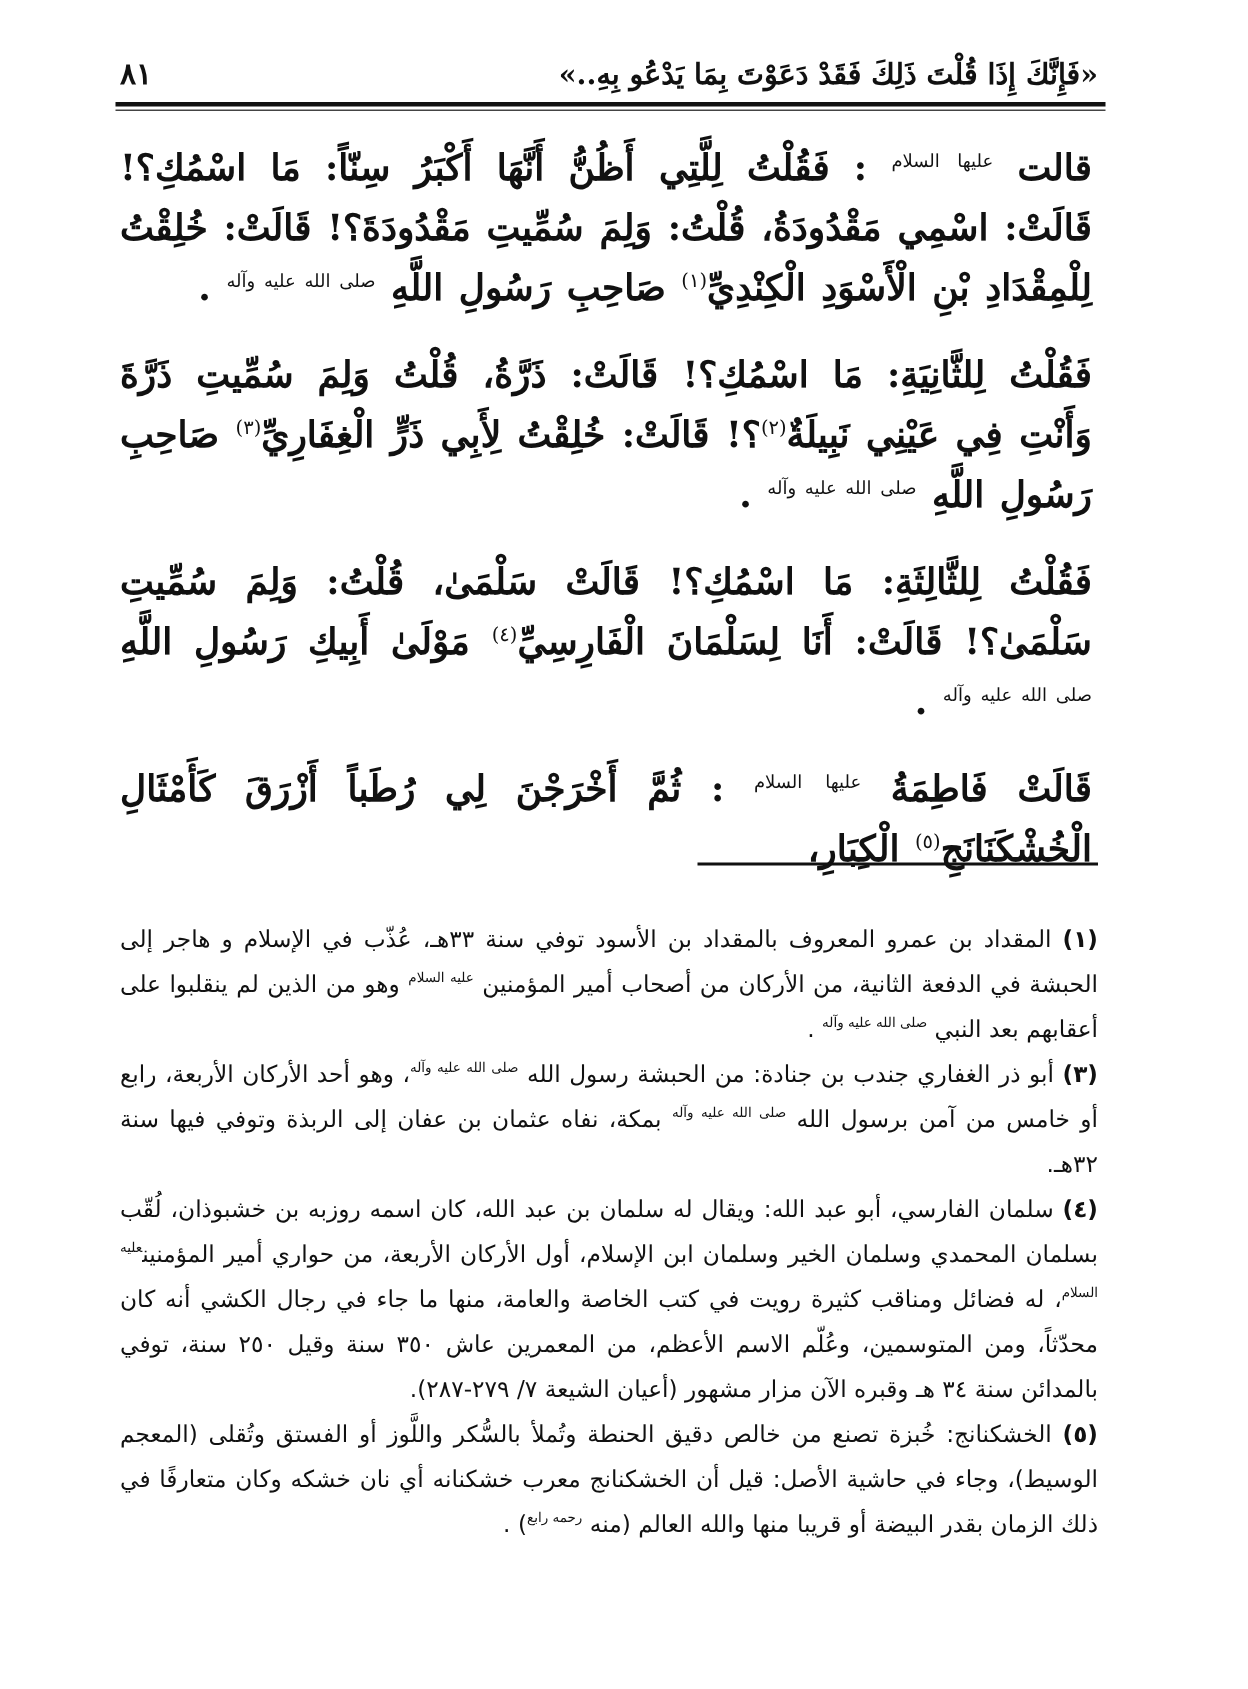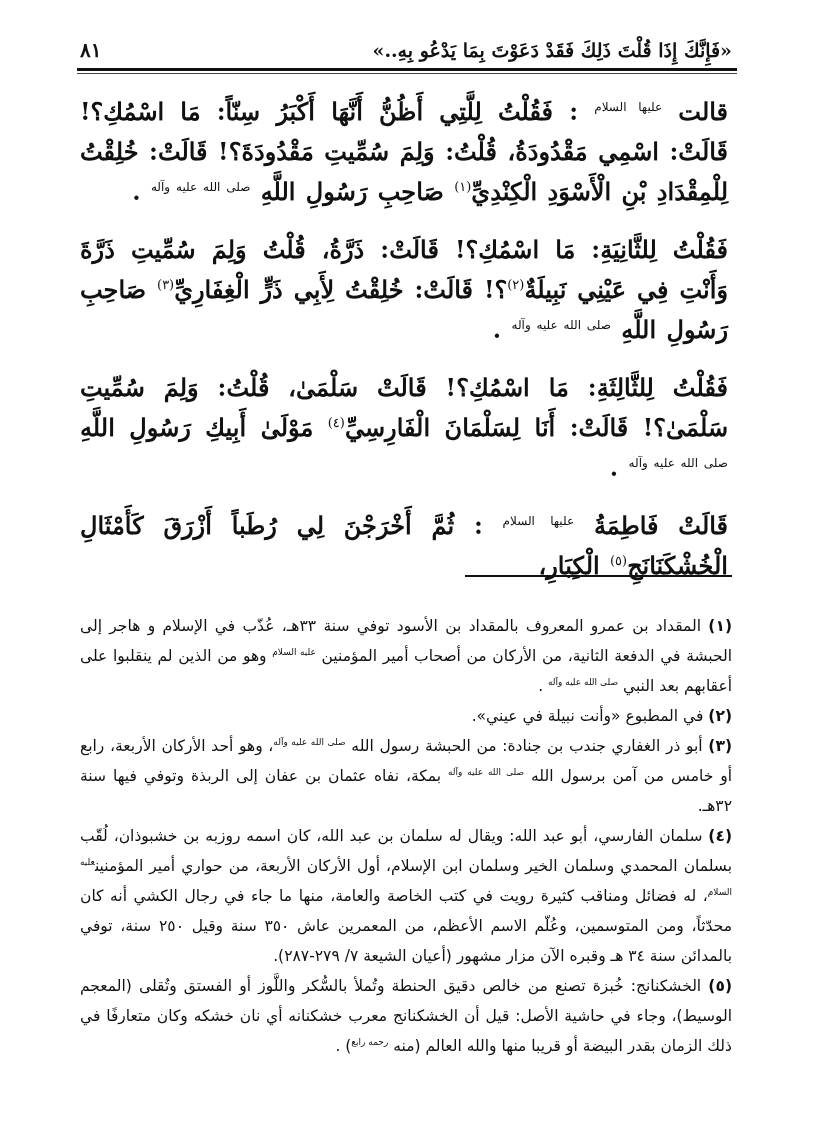--- a/index.html
+++ b/index.html
@@ -158,24 +158,20 @@
 
   <div class="footnote-rule"></div>
 
   <div class="footnotes">
 
     <p class="footnote">
       <span class="fn-num">(١)</span>
       <span>المقداد بن عمرو المعروف بالمقداد بن الأسود توفي سنة ٣٣هـ، عُذّب في الإسلام و هاجر إلى الحبشة في الدفعة الثانية، من الأركان من أصحاب أمير المؤمنين </span><span class="honor-sm">عليه السلام</span><span> وهو من الذين لم ينقلبوا على أعقابهم بعد النبي </span><span class="honor-sm">صلى الله عليه وآله</span><span> .</span>
     </p>
 
-    <p class="footnote">
-      <span class="fn-num">(٢)</span>
-      <span>في المطبوع «وأنت نبيلة في عيني».</span>
-    </p>
 
     <p class="footnote">
       <span class="fn-num">(٣)</span>
       <span>أبو ذر الغفاري جندب بن جنادة: من الحبشة رسول الله </span><span class="honor-sm">صلى الله عليه وآله</span><span>، وهو أحد الأركان الأربعة، رابع أو خامس من آمن برسول الله </span><span class="honor-sm">صلى الله عليه وآله</span><span> بمكة، نفاه عثمان بن عفان إلى الربذة وتوفي فيها سنة ٣٢هـ.</span>
     </p>
 
     <p class="footnote">
       <span class="fn-num">(٤)</span>
       <span>سلمان الفارسي، أبو عبد الله: ويقال له سلمان بن عبد الله، كان اسمه روزبه بن خشبوذان، لُقّب بسلمان المحمدي وسلمان الخير وسلمان ابن الإسلام، أول الأركان الأربعة، من حواري أمير المؤمنين</span><span class="honor-sm">عليه السلام</span><span>، له فضائل ومناقب كثيرة رويت في كتب الخاصة والعامة، منها ما جاء في رجال الكشي أنه كان محدّثاً، ومن المتوسمين، وعُلّم الاسم الأعظم، من المعمرين عاش ٣٥٠ سنة وقيل ٢٥٠ سنة، توفي بالمدائن سنة ٣٤ هـ وقبره الآن مزار مشهور (أعيان الشيعة ٧/ ٢٧٩-٢٨٧).</span>
     </p>

